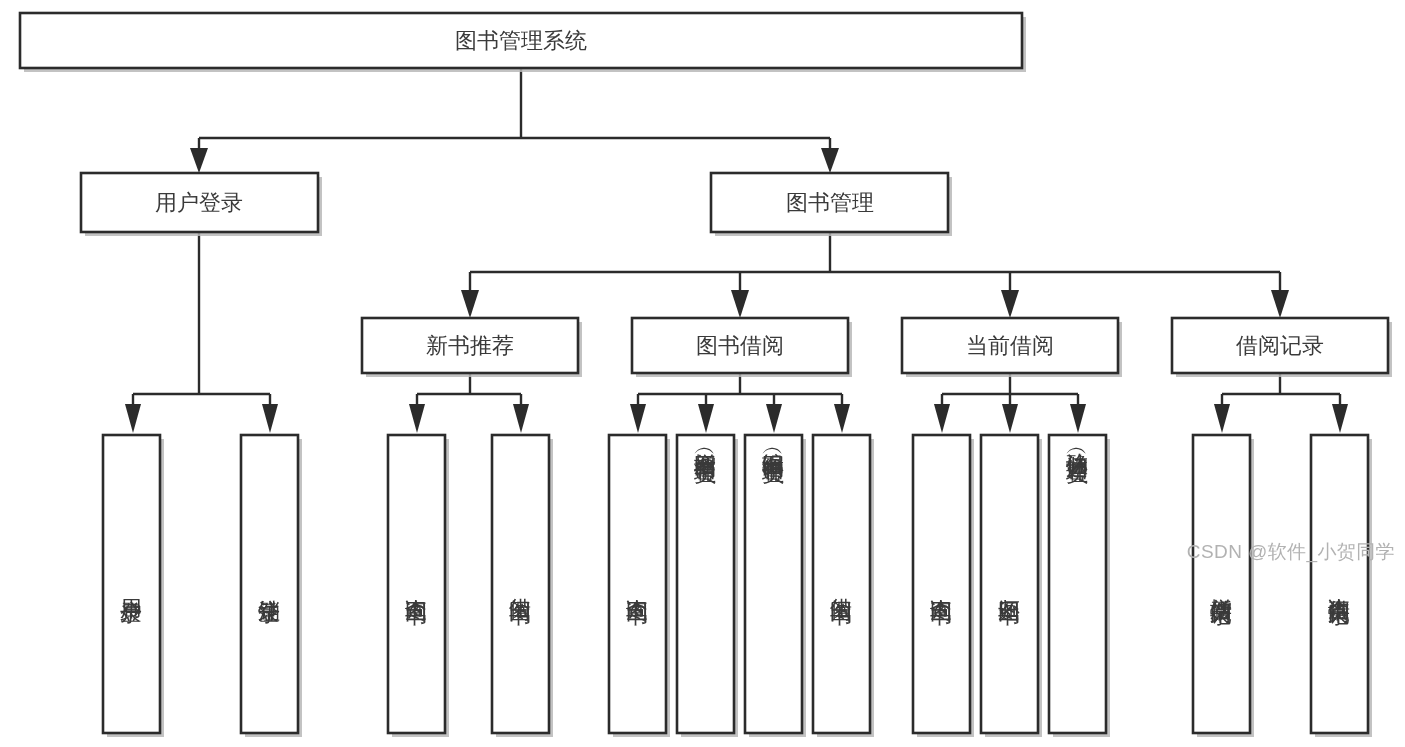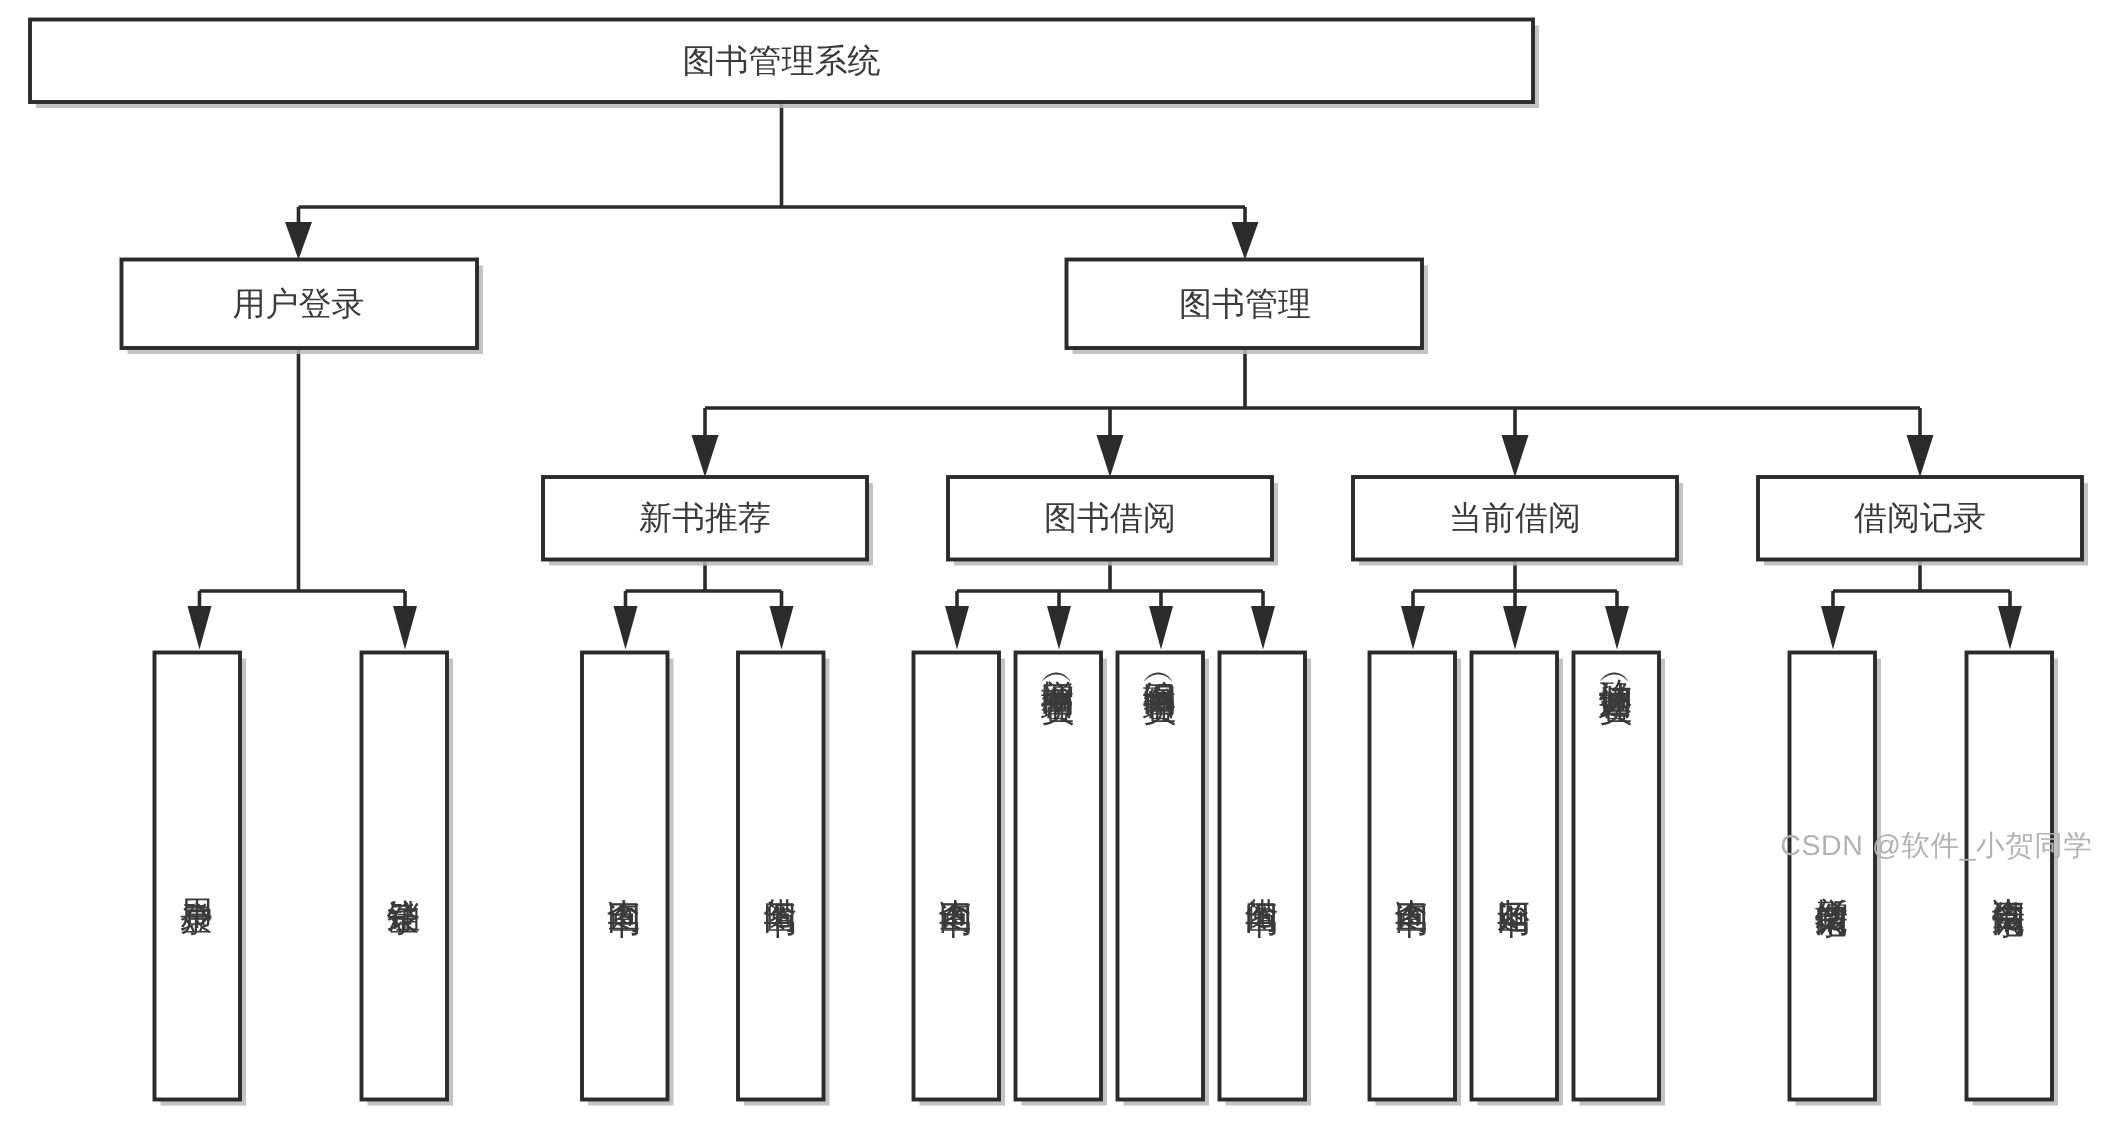--- a/index.html
+++ b/index.html
@@ -66,21 +66,21 @@
     font-family: "Liberation Sans", "DejaVu Sans", sans-serif;
     font-size: 22px;
     line-height: 1.14;
     color: #3a3a3a;
     letter-spacing: 1.5px;
     white-space: nowrap;
   }
   .watermark {
     position: absolute;
     right: 10px;
-    bottom: 0;
+    bottom: 12px;
     font-family: "Liberation Sans", "DejaVu Sans", sans-serif;
     font-size: 19px;
     color: #b2b2b2;
     white-space: nowrap;
     letter-spacing: 0.4px;
   }
 </style>
 </head>
 <body>
 

